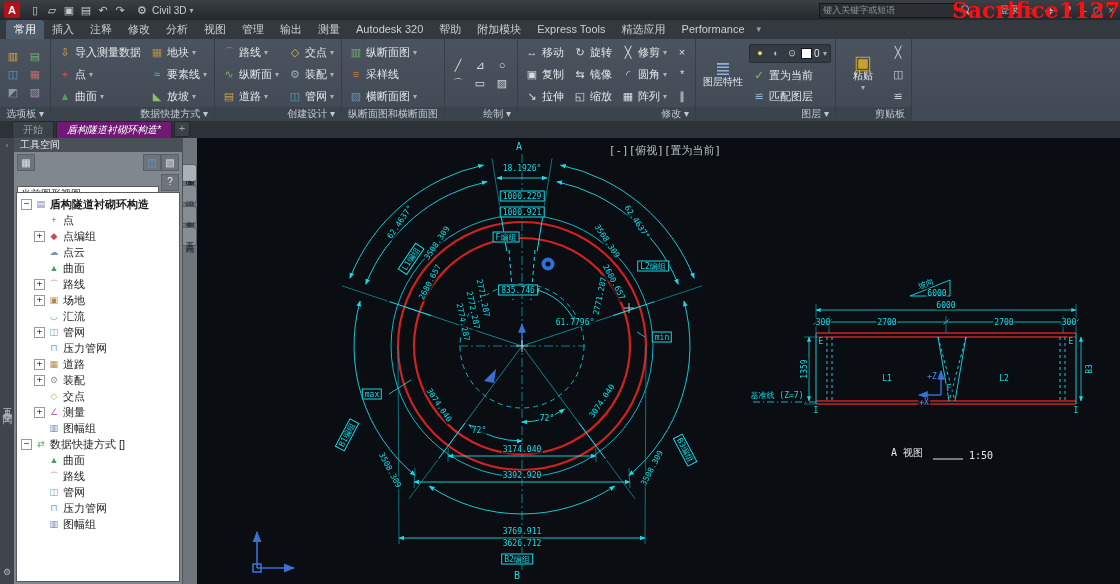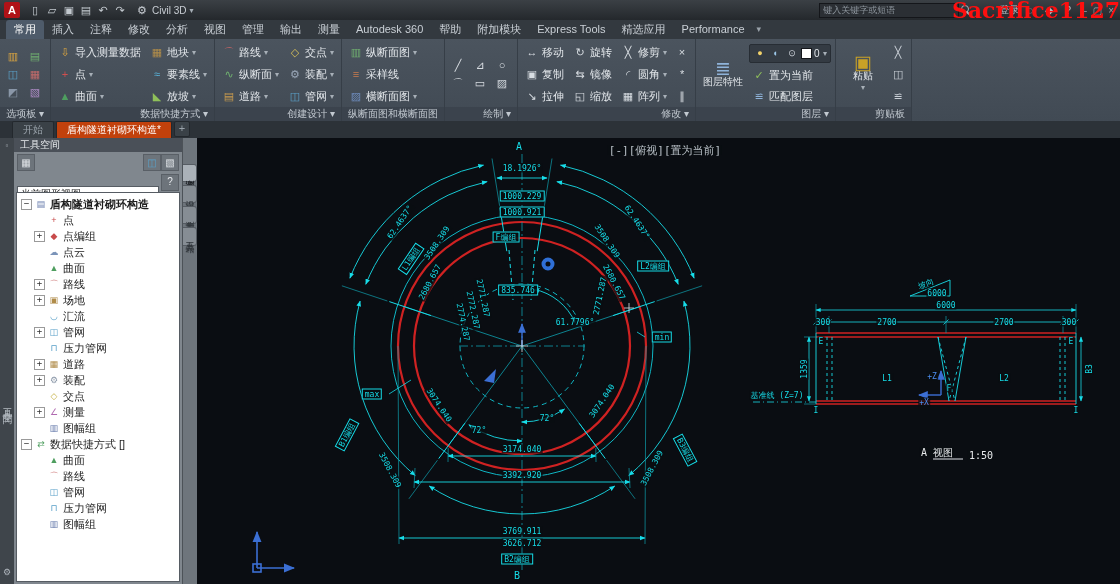--- a/index.html
+++ b/index.html
@@ -48,21 +48,21 @@
   .layerbox{display:flex;align-items:center;gap:2px;height:17px;background:#343b43;
     border:1px solid #272d34;padding:0 3px;border-radius:2px;}
   .swatch{width:9px;height:9px;background:#fff;border:1px solid #14161a;display:inline-block;}
   .lv{font-size:10px;color:#e2e6ea;min-width:7px;}
   .ico{display:inline-flex;align-items:center;justify-content:center;width:14px;height:13px;font-size:11px;}
   #ribfill{flex:1;}
   
   #filetabs{height:17px;background:#2c3238;display:flex;align-items:flex-end;padding-left:12px;gap:2px;}
   .ftab{height:16px;line-height:16px;padding:0 10px;font-size:10px;background:#3a4147;color:#9aa3ab;
     border:1px solid #23282d;border-bottom:none;border-radius:2px 2px 0 0;white-space:nowrap;}
-  .ftab.active{background:#c2410c;color:#fff;}
+  .ftab.active{background:#701a75;color:#fff;font-style:italic;}
   .ftplus{width:14px;height:14px;line-height:13px;text-align:center;background:#3a4147;color:#9aa3ab;
     border:1px solid #23282d;margin-bottom:1px;border-radius:2px;}
   
   #main{display:flex;height:446px;}
   #vstrip{width:14px;background:#3f454b;display:flex;flex-direction:column;align-items:center;padding:3px 0;}
   .vsico{color:#aeb5bc;font-size:8px;}
   #vstitle{writing-mode:vertical-rl;color:#b4bbc2;font-size:10px;letter-spacing:2px;margin-top:250px;}
   #vstrip .gear{margin-top:auto;margin-bottom:4px;color:#aeb5bc;font-size:9px;}
   #palette{width:168px;background:#80878e;display:flex;flex-direction:column;border-right:1px solid #4c5258;}
   #phead{height:14px;line-height:14px;background:#4a5058;color:#e8ebee;font-size:10px;padding-left:6px;}
@@ -133,21 +133,21 @@
 <div id="tabrow">
     <div class="rtab active">常用</div>
     <div class="rtab">插入</div>
     <div class="rtab">注释</div>
     <div class="rtab">修改</div>
     <div class="rtab">分析</div>
     <div class="rtab">视图</div>
     <div class="rtab">管理</div>
     <div class="rtab">输出</div>
     <div class="rtab">测量</div>
-    <div class="rtab">Autodesk 360</div>
+    <div class="rtab">Autodesk 320</div>
     <div class="rtab">帮助</div>
     <div class="rtab">附加模块</div>
     <div class="rtab">Express Tools</div>
     <div class="rtab">精选应用</div>
     <div class="rtab">Performance</div>
     <span id="ribmin">▾</span>
   </div>
 
 <div id="ribbon">
     <div class="panel">
@@ -758,17 +758,17 @@
         <div class="lbl" style="left: 607px; top: 231px; transform: translate(-50%, -50%) rotate(-90deg);">1359</div>
         <div class="lbl" style="left: 690px; top: 240px; transform: translate(-50%, -50%);">L1</div>
         <div class="lbl" style="left: 807px; top: 240px; transform: translate(-50%, -50%);">L2</div>
         <div class="lbl" style="left: 892px; top: 231px; transform: translate(-50%, -50%) rotate(-90deg);">B3</div>
         <div class="lbl" style="left: 752px; top: 250px; transform: translate(-50%, -50%);">F</div>
         <div class="lbl" style="left: 735px; top: 238px; color: rgb(77, 141, 240); transform: translate(-50%, -50%);">+Z</div>
         <div class="lbl" style="left: 727px; top: 264px; color: rgb(77, 141, 240); transform: translate(-50%, -50%);">+X</div>
         <div class="lbl" style="left: 580px; top: 257px; transform: translate(-50%, -50%);">基准线 (Z=7)</div>
         <div class="lbl" style="left: 619px; top: 272px; transform: translate(-50%, -50%);">I</div>
         <div class="lbl" style="left: 879px; top: 272px; transform: translate(-50%, -50%);">I</div>
-        <div class="lbl" style="left: 740px; top: 314px; color: rgb(232, 234, 236); font-size: 10px; transform: translate(-50%, -50%);">A 视图</div>
+        <div class="lbl" style="left: 710px; top: 314px; color: rgb(232, 234, 236); font-size: 10px; transform: translate(-50%, -50%);">A 视图</div>
         <div class="lbl" style="left: 784px; top: 317px; color: rgb(232, 234, 236); font-size: 10px; transform: translate(-50%, -50%);">1:50</div>
       </div>
   </div>
 </div>
 
 </body></html>

